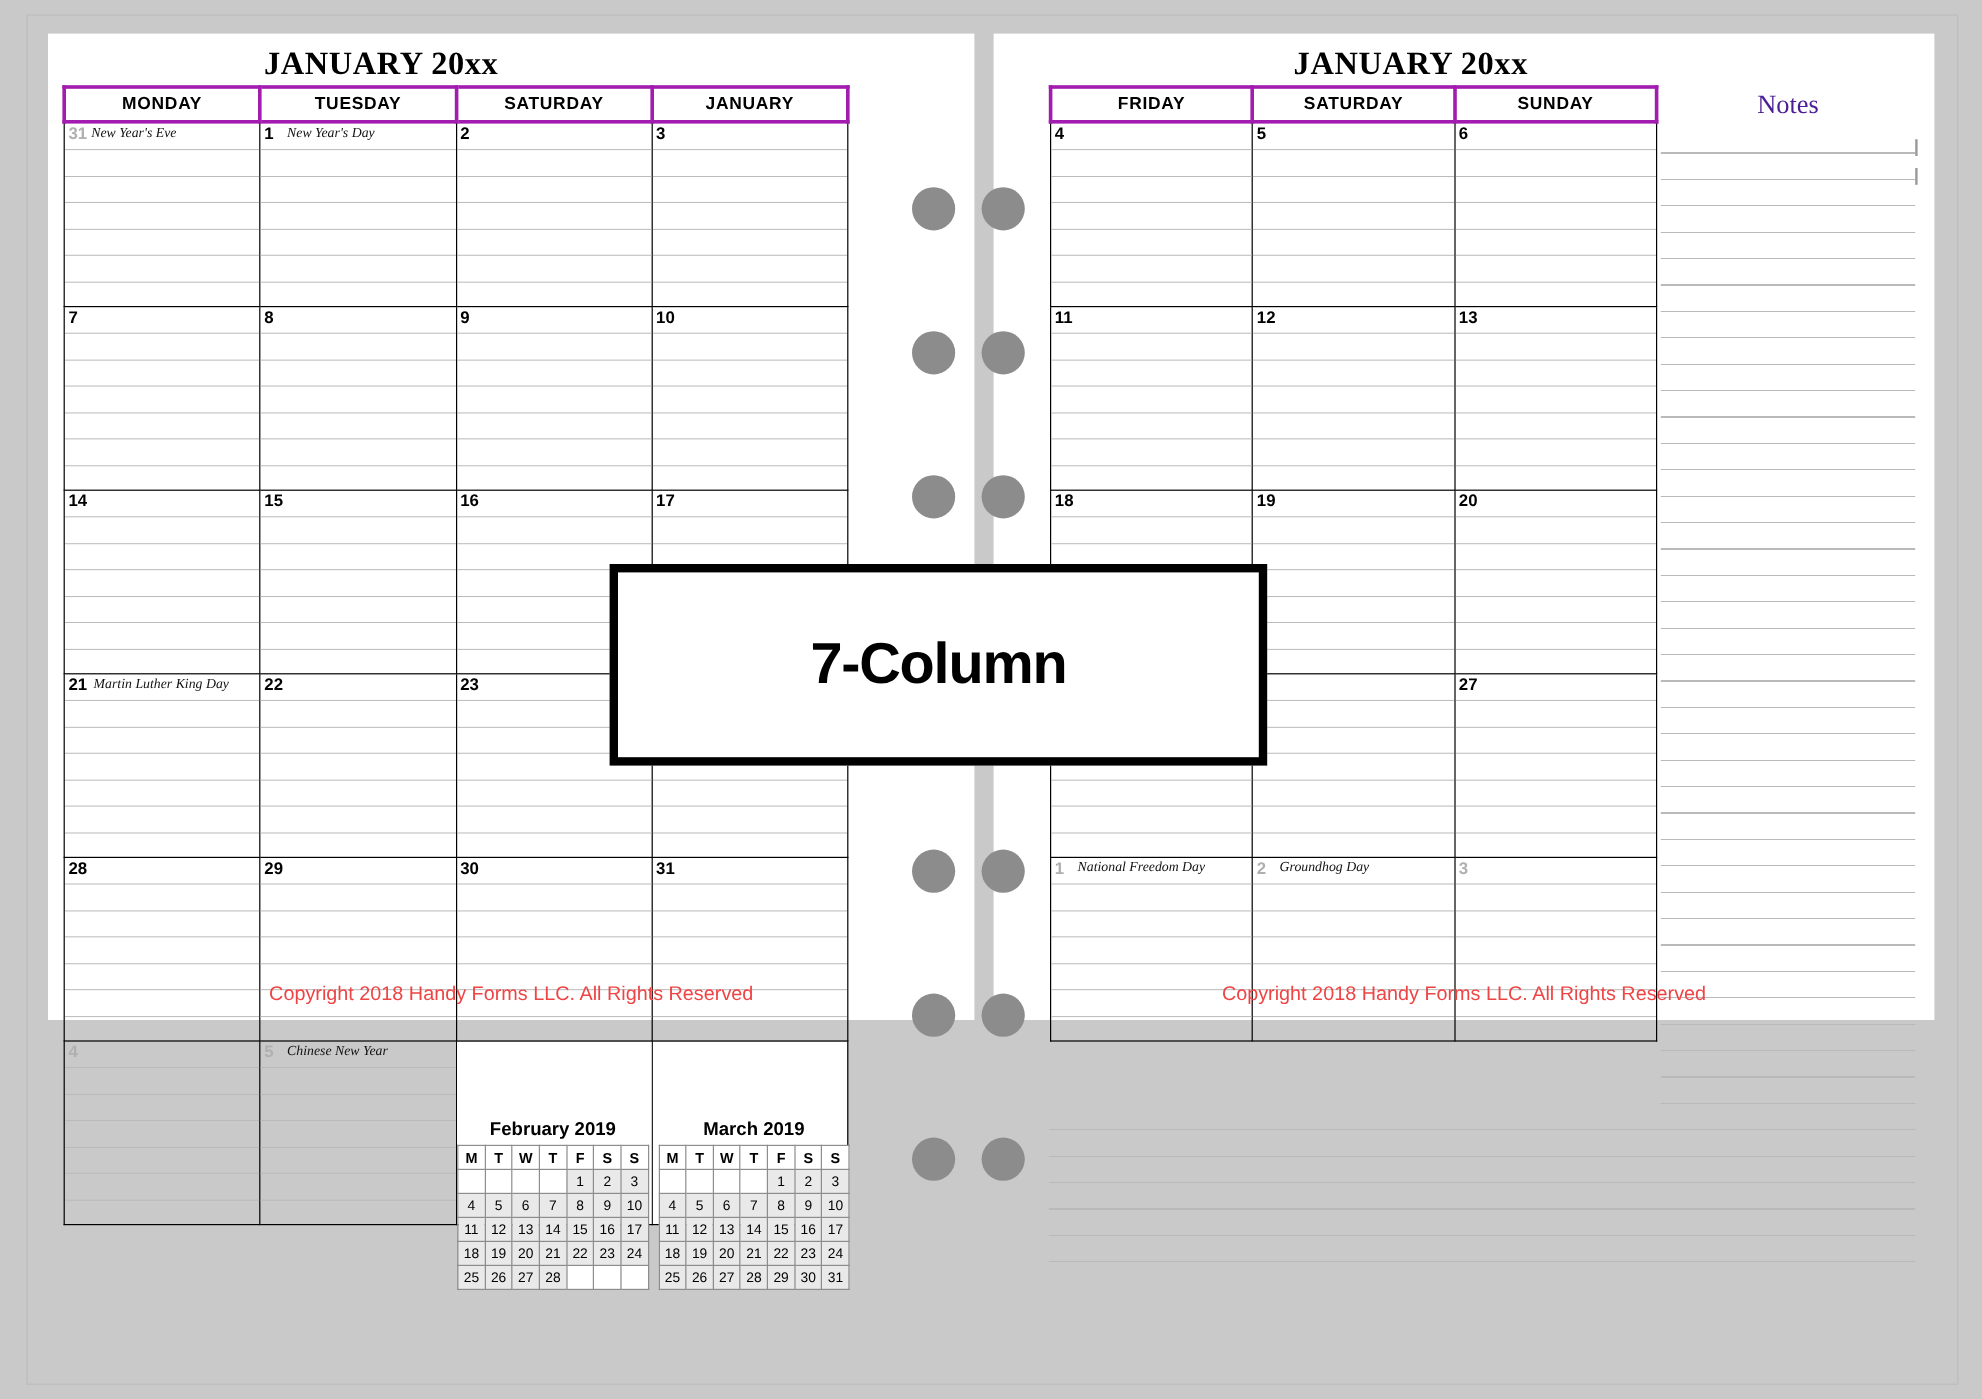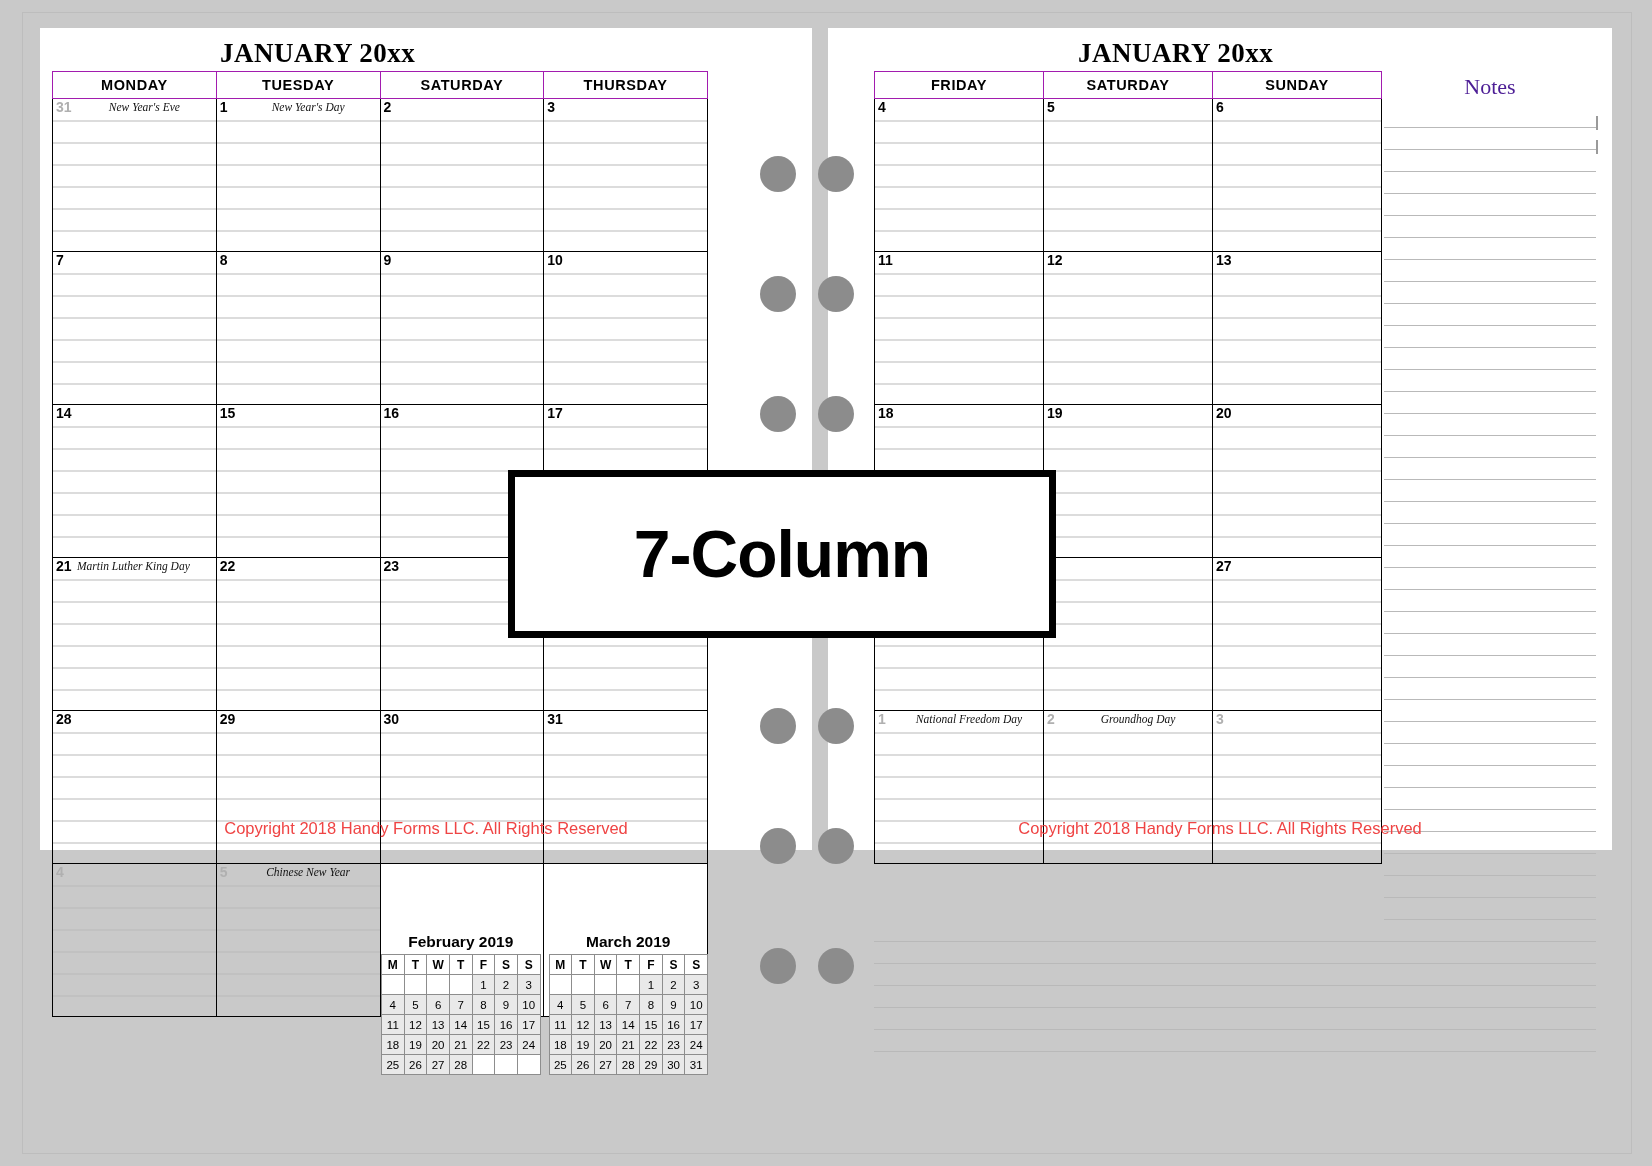--- a/index.html
+++ b/index.html
@@ -53,21 +53,21 @@
   .grid-wrap {
     position: relative;
     margin: 0 10px;
   }
   table.cal {
     border-collapse: collapse;
     table-layout: fixed;
     width: 100%;
   }
   table.cal th {
-    border: 1px solid #a21caf;
+    border: 3px solid #a21caf;
     font-size: 14.5px;
     font-weight: bold;
     letter-spacing: 0.6px;
     padding: 3px 0 3px 0;
     background: #fff;
     text-align: center;
     height: 20px;
   }
   td.daycell {
     border: 1px solid #000;
@@ -94,21 +94,21 @@
   }
   td.daycell.faded .dnum { color: #b0b0b0; font-weight: bold; }
   td.daycell .holi {
     position: absolute;
     top: 2px;
     left: 22px;
     right: 2px;
     font-family: "Liberation Serif", serif;
     font-style: italic;
     font-size: 11.5px;
-    text-align: center;
+    text-align: left;
     color: #111;
     line-height: 12px;
   }
   td.daycell.blank { background: #fff; }
 
   
   .holes {
     position: absolute;
     top: 0;
     width: 60px;
@@ -203,21 +203,21 @@
     box-sizing: border-box;
     display: flex;
     flex-direction: column;
     align-items: center;
     justify-content: center;
     z-index: 40;
   }
   .banner div {
     font-family: "Liberation Sans", sans-serif;
     font-weight: bold;
-    font-size: 66px;
+    font-size: 48px;
     line-height: 60px;
     letter-spacing: -1px;
     color: #000;
   }
   .tick {
     position: absolute;
     width: 2px;
     height: 14px;
     background: #9a9a9a;
   }
@@ -232,21 +232,21 @@
 
   <div class="month-title title-left">JANUARY 20xx</div>
 
   <div class="grid-wrap" style="margin-left:12px; margin-right:104px;">
     <table class="cal">
       <thead>
         <tr>
           <th>MONDAY</th>
           <th>TUESDAY</th>
           <th>SATURDAY</th>
-          <th>THURSDAY</th>
+          <th>JANUARY</th>
         </tr>
       </thead>
       <tbody>
 
         <tr>
           <td class="daycell faded">
             <span class="dnum">31</span>
             <span class="holi">New Year's Eve</span>
           </td>
           <td class="daycell">

